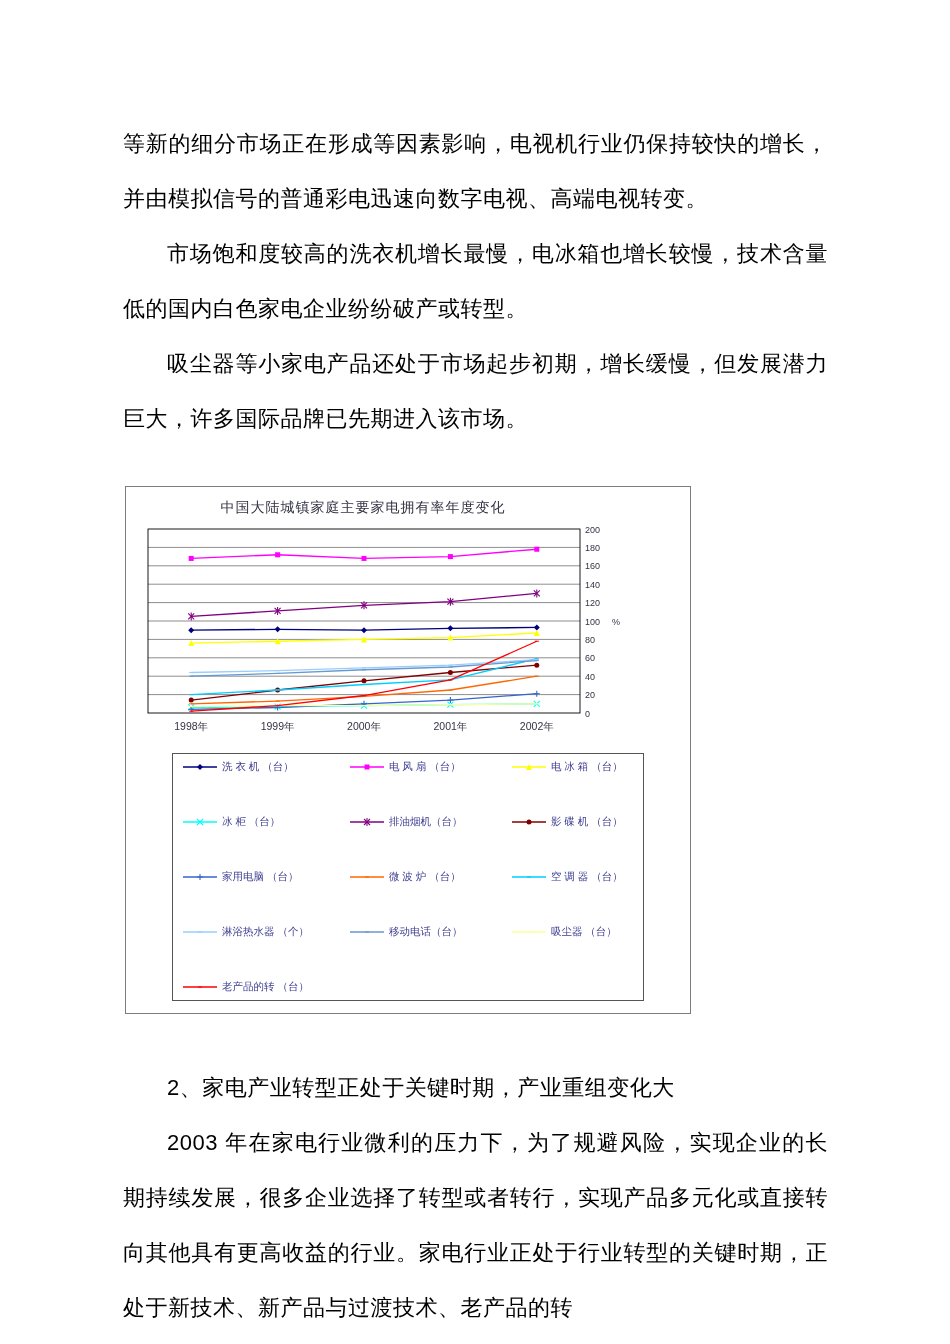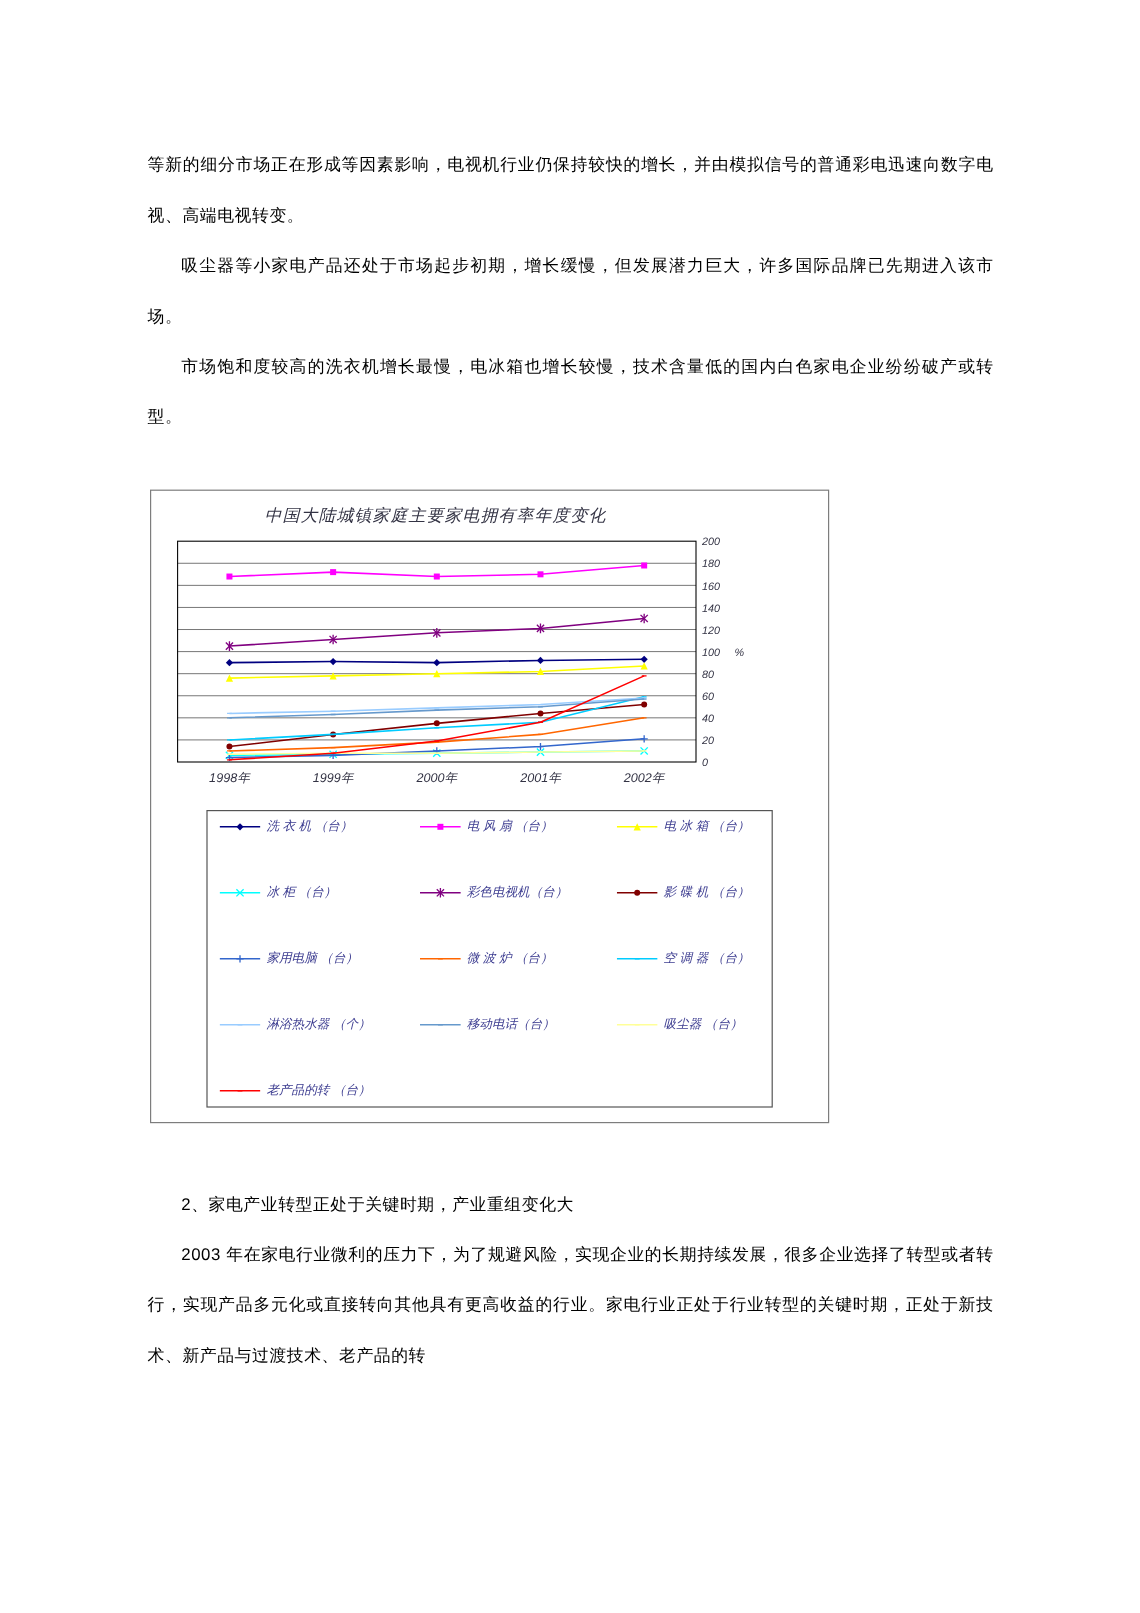--- a/index.html
+++ b/index.html
@@ -5,36 +5,35 @@
   * { margin:0; padding:0; box-sizing:border-box; }
   html, body { background:#ffffff; }
   body {
     width:950px; min-height:1344px;
     font-family:"Liberation Sans", sans-serif;
     color:#000;
     position:relative;
   }
   .page { padding:116px 122px 40px 123px; }
   .para {
-    font-size:14px;
-    line-height:42px;
+    font-size:22px;
+    line-height:55px;
     text-align:justify;
     letter-spacing:0.5px;
   }
   .indent { text-indent:2em; }
   .heading { margin-top:46px; }
 
   
   .chart-wrap {
     width:566px;
     margin:40px 0 0 2px;
     border:1px solid #7d7d7d;
     background:#fff;
     padding:10px 6px 12px 6px;
-    font-style:italic;
   }
   .chart-title {
     font-size:14px;
     letter-spacing:1px;
     color:#333344;
     text-align:center;
     padding-right:90px;
     margin:2px 0 4px 0;
   }
   .chart-svg { display:block; }
@@ -52,22 +51,22 @@
     gap:41px;
   }
   .legend-item { display:flex; align-items:center; gap:5px; white-space:nowrap; }
 </style>
 </head>
 <body>
 
 <div class="page">
 
   <p class="para">等新的细分市场正在形成等因素影响，电视机行业仍保持较快的增长，并由模拟信号的普通彩电迅速向数字电视、高端电视转变。</p>
+  <p class="para indent">市场饱和度较高的洗衣机增长最慢，电冰箱也增长较慢，技术含量低的国内白色家电企业纷纷破产或转型。</p>
   <p class="para indent">吸尘器等小家电产品还处于市场起步初期，增长缓慢，但发展潜力巨大，许多国际品牌已先期进入该市场。</p>
-  <p class="para indent">市场饱和度较高的洗衣机增长最慢，电冰箱也增长较慢，技术含量低的国内白色家电企业纷纷破产或转型。</p>
 
   <div class="chart-wrap">
     <div class="chart-title">中国大陆城镇家庭主要家电拥有率年度变化</div>
     <svg id="chart-svg" class="chart-svg" width="550" height="228" viewBox="0 0 550 228">
         <rect x="16" y="8" width="432" height="184" fill="#ffffff" stroke="#000" stroke-width="0.9"></rect>
         <text x="453" y="195.5" font-size="9" fill="#333344">0</text>
         <line x1="16" y1="173.6" x2="448" y2="173.6" stroke="#000" stroke-width="0.45"></line>
         <text x="453" y="177.1" font-size="9" fill="#333344">20</text>
         <line x1="16" y1="155.2" x2="448" y2="155.2" stroke="#000" stroke-width="0.45"></line>
         <text x="453" y="158.7" font-size="9" fill="#333344">40</text>
@@ -221,21 +220,21 @@
           </svg>
           <span>冰  柜 （台）</span>
         </div>
         <div class="legend-item">
           <svg width="34" height="10">
             <line x1="0" y1="5" x2="34" y2="5" stroke="#800080" stroke-width="1.3"></line>
             <line x1="14" y1="2" x2="20" y2="8" stroke="#800080" stroke-width="1.1"></line>
             <line x1="14" y1="8" x2="20" y2="2" stroke="#800080" stroke-width="1.1"></line>
             <line x1="17" y1="1" x2="17" y2="9" stroke="#800080" stroke-width="1.1"></line>
           </svg>
-          <span>彩色电视机（台）</span>
+          <span>排油烟机（台）</span>
         </div>
         <div class="legend-item">
           <svg width="34" height="10">
             <line x1="0" y1="5" x2="34" y2="5" stroke="#800000" stroke-width="1.3"></line>
             <circle cx="17" cy="5" r="2.5" fill="#800000"></circle>
           </svg>
           <span>影 碟 机 （台）</span>
         </div>
         <div class="legend-item">
           <svg width="34" height="10">

